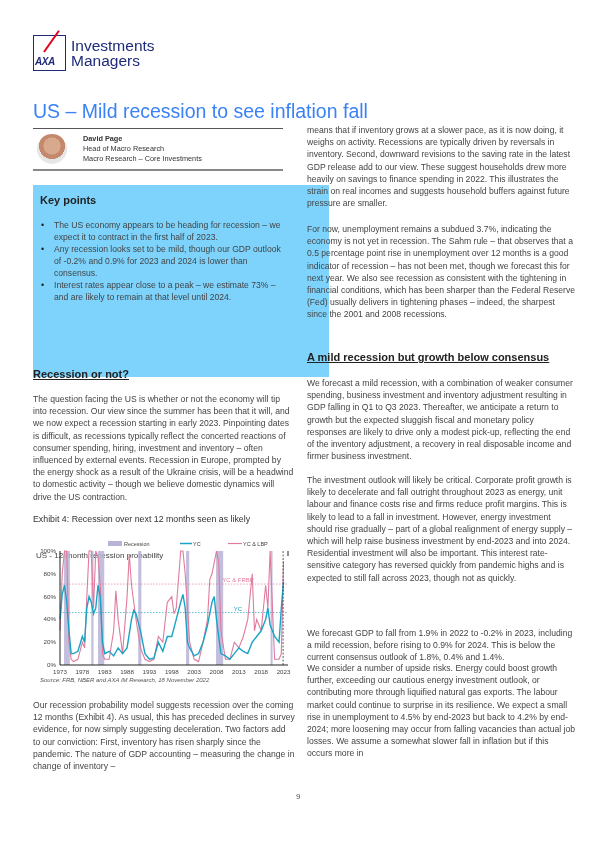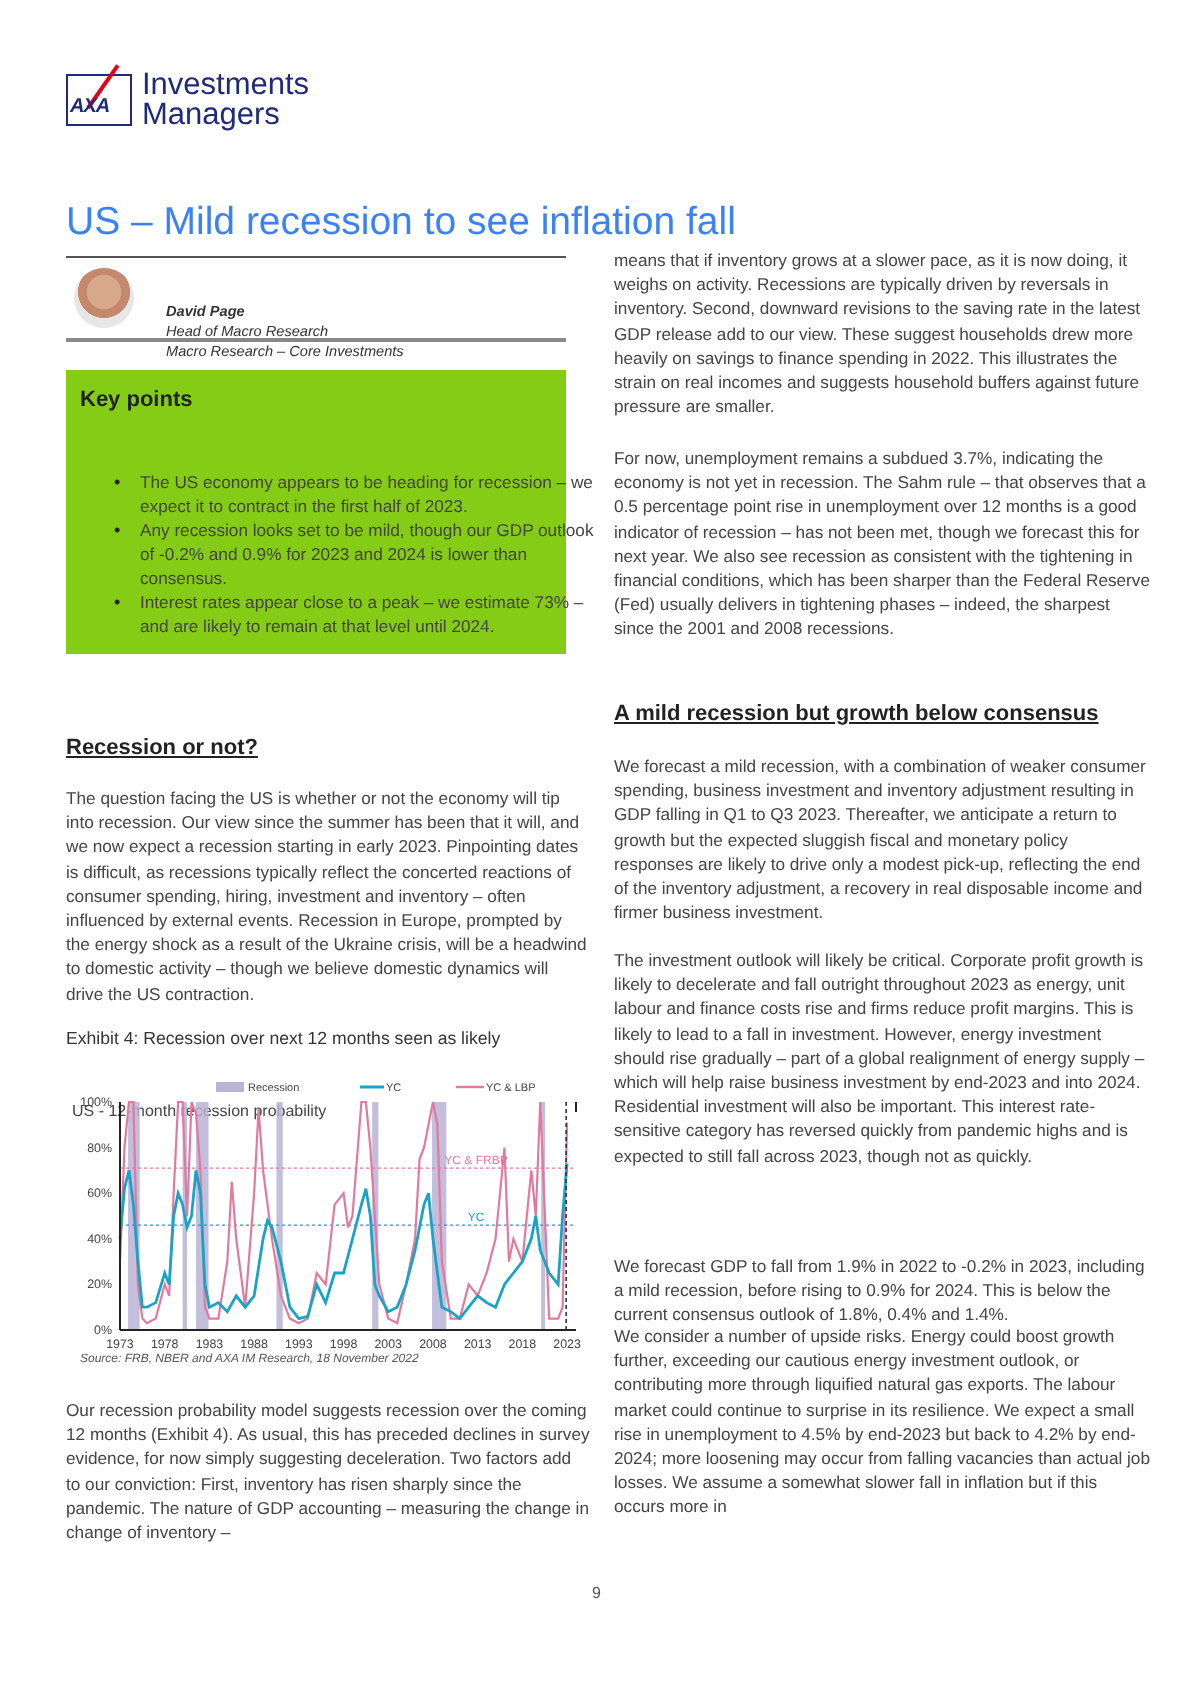--- a/index.html
+++ b/index.html
@@ -1,32 +1,32 @@
 <!DOCTYPE html>
 <html><head>
 <meta charset="utf-8">
 <style>
   html, body { margin: 0; padding: 0; background: #ffffff; }
   body { width: 600px; height: 848px; position: relative; overflow: hidden;
          font-family: "Liberation Sans", sans-serif; color: #333; }
   .logo { position: absolute; left: 33px; top: 35px; display: flex; align-items: center; }
-  .logo-box { width: 33px; height: 26px; border: 1.5px solid #1f2a7a; position: relative; box-sizing: border-box; }
+  .logo-box { width: 33px; height: 36px; border: 1.5px solid #1f2a7a; position: relative; box-sizing: border-box; }
   .logo-box .slash { position: absolute; left: 10px; top: 15px; width: 26px; height: 2px; background: #e2001a; transform: rotate(-55deg); transform-origin: left center; }
   .logo-box .axa { position: absolute; left: 1px; bottom: 3px; font-size: 10px; font-weight: bold; font-style: italic; color: #1f2a7a; letter-spacing: -0.5px; }
   .logo-text { margin-left: 5px; color: #1f2a7a; font-size: 15.5px; line-height: 15px; }
   .title { position: absolute; left: 33px; top: 100px; font-size: 19.5px; color: #3b82f6; }
   .author { position: absolute; left: 33px; top: 128px; width: 250px; height: 40px;
             border-top: 1px solid #555; border-bottom: 2px solid #888; }
   .avatar { position: absolute; left: 4px; top: 5px; width: 30px; height: 30px; border-radius: 50%;
             background: radial-gradient(circle at 50% 40%, #d9a98e 0 36%, #c4896d 37% 55%, #e6e6e6 56%); }
-  .author-text { position: absolute; left: 50px; top: 22px; font-size: 7.3px; line-height: 10px; color: #333; font-style: italic; }
+  .author-text { position: absolute; left: 50px; top: 5px; font-size: 7.3px; line-height: 10px; color: #333; }
   .author-name { font-weight: bold; }
-  .keypoints { position: absolute; left: 33px; top: 185px; width: 250px; height: 142px; background: #84cc16; }
+  .keypoints { position: absolute; left: 33px; top: 185px; width: 250px; height: 192px; background: #7dd3fc; padding-left: 46px; }
   .keypoints h3 { margin: 0; position: absolute; left: 7px; top: 9px; font-size: 11px; font-weight: bold; color: #222; }
-  .keypoints ul { position: absolute; left: 4px; top: 34px; margin: 16px; padding: 0; list-style: none; width: 245px; }
+  .keypoints ul { position: absolute; left: 4px; top: 34px; margin: 0; padding: 0; list-style: none; width: 245px; }
   .keypoints li { font-size: 8.6px; line-height: 12px; color: #444; padding-left: 17px; position: relative; }
   .keypoints li::before { content: "\2022"; position: absolute; left: 4px; top: 0; color: #222; font-size: 9px; }
   .section-head { position: absolute; font-size: 11px; font-weight: bold; color: #222; text-decoration: underline; }
   .para { position: absolute; font-size: 8.6px; line-height: 12.2px; color: #444; margin: 0; }
   .chart-title { position: absolute; left: 33px; top: 514px; font-size: 8.8px; color: #333; }
   .chart-sub { position: absolute; left: 36px; top: 551px; font-size: 8px; color: #444; text-align: right; }
   .chart { position: absolute; left: 30px; top: 537px; width: 265px; height: 140px; }
   .source { position: absolute; left: 40px; top: 677px; font-size: 6px; font-style: italic; color: #555; }
   .page-num { position: absolute; left: 296px; top: 792px; font-size: 8px; color: #555; }
 </style>

